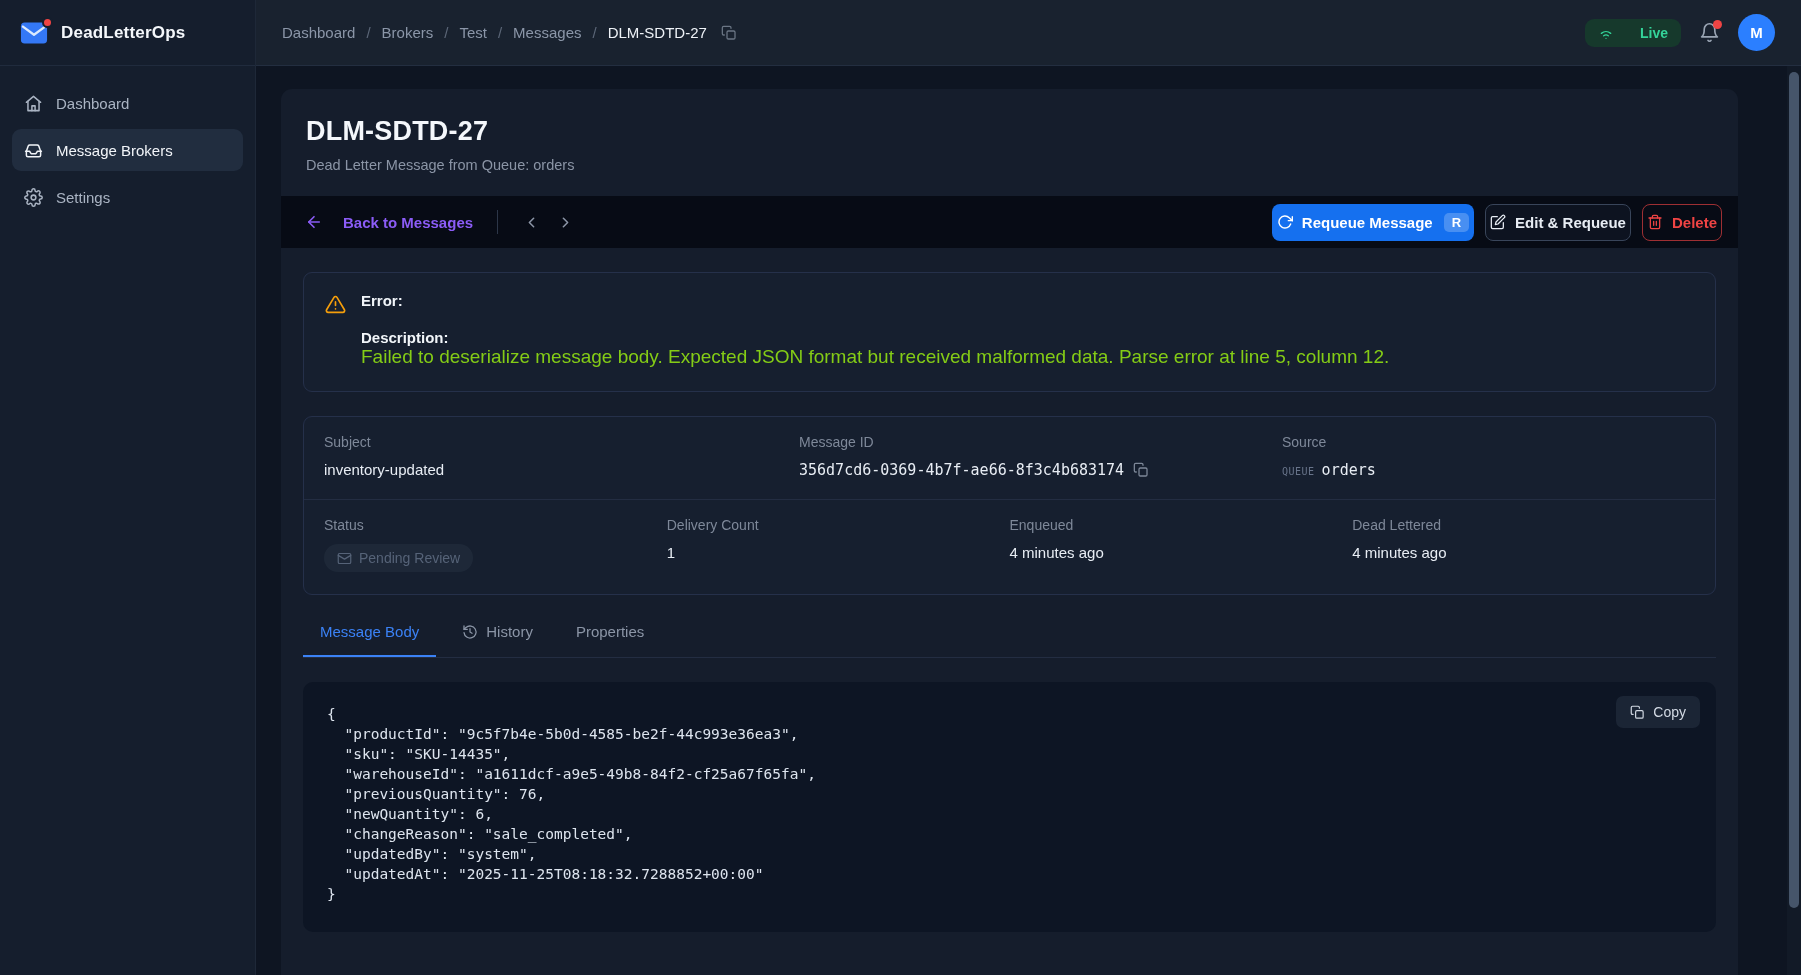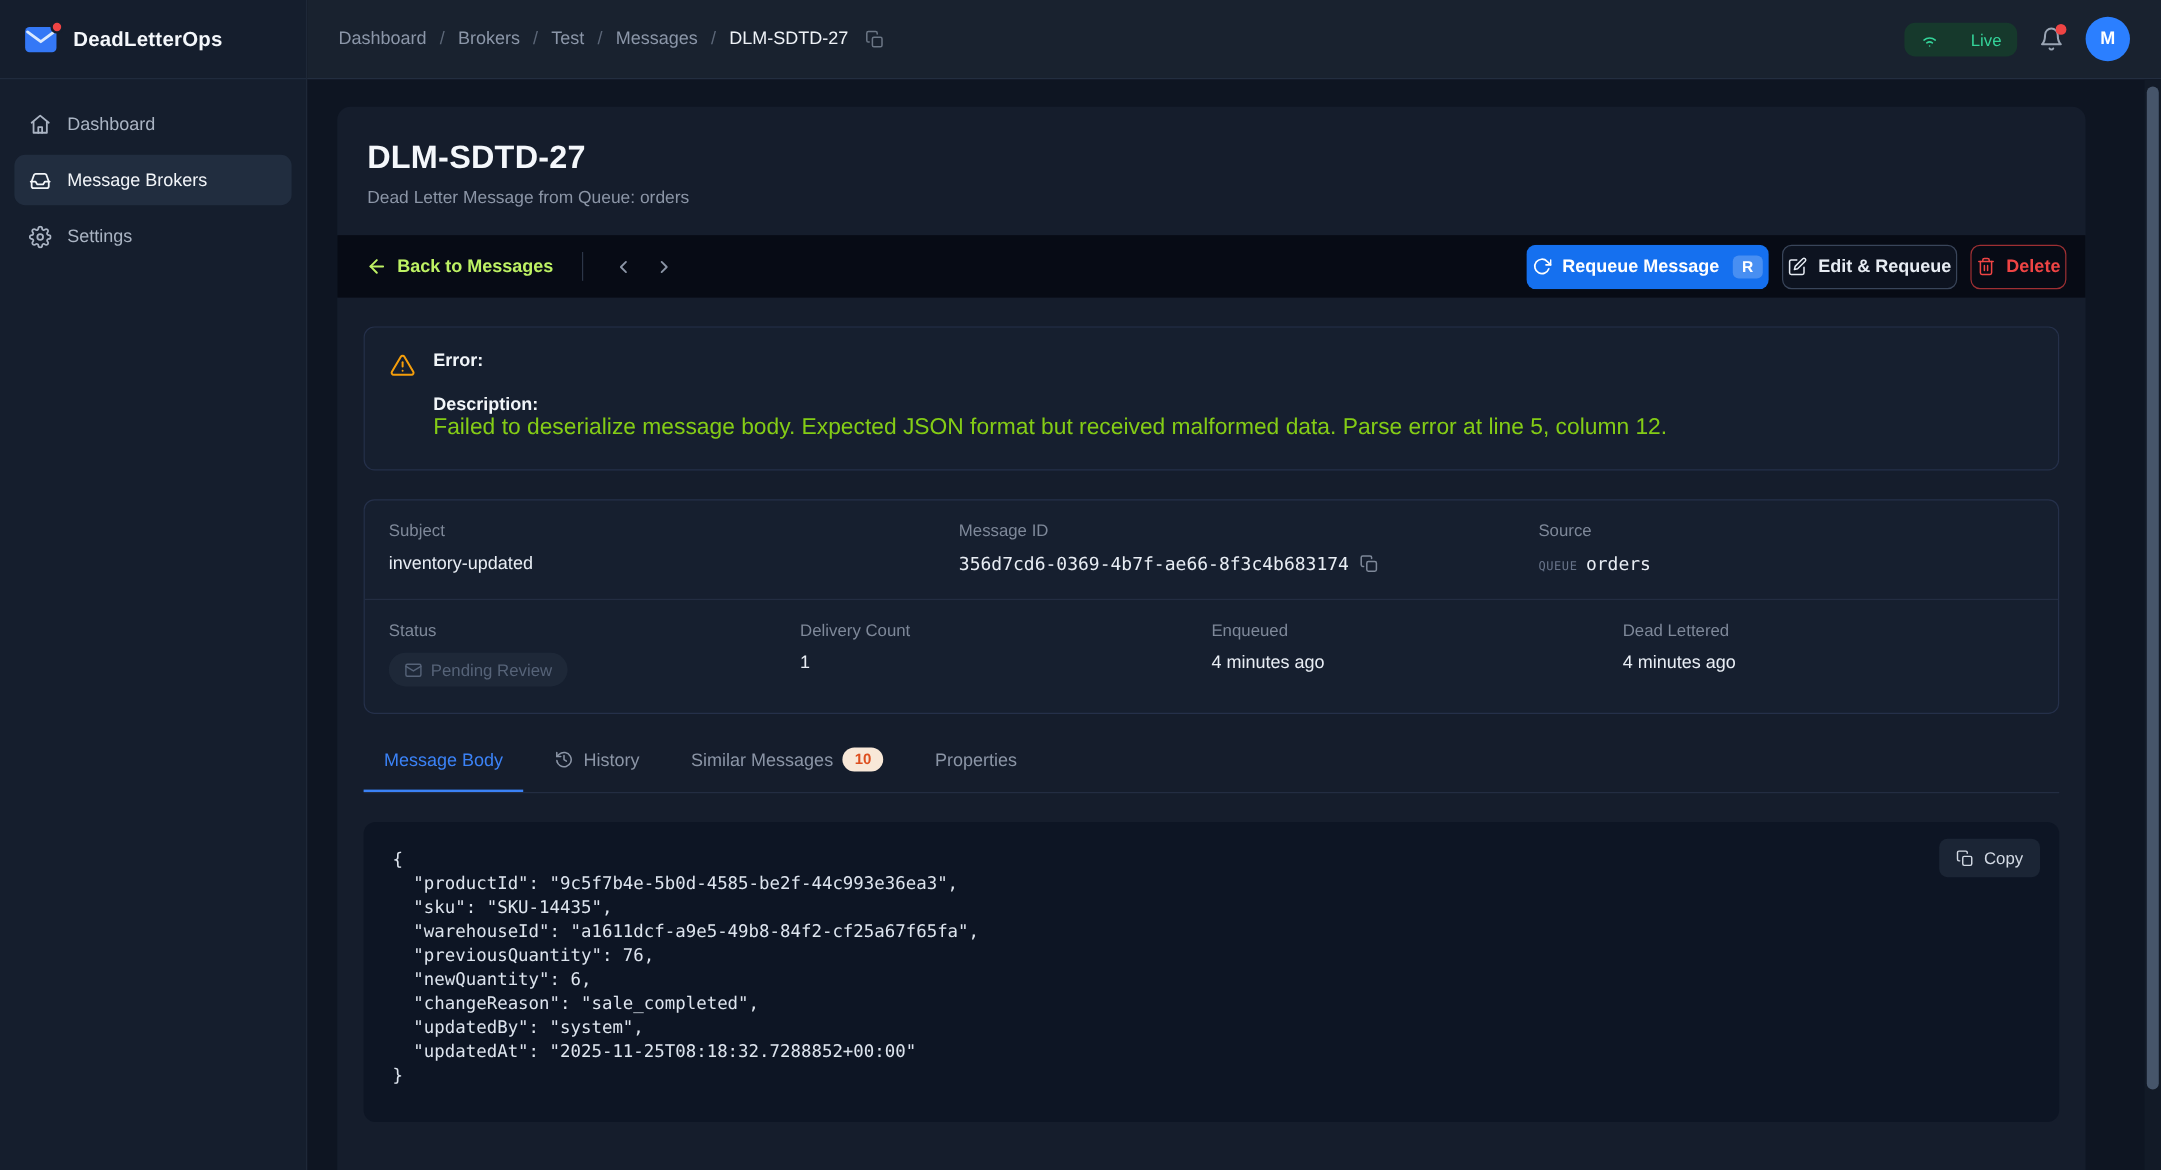--- a/index.html
+++ b/index.html
@@ -62,21 +62,21 @@
   .breadcrumb { display:flex; align-items:center; gap:11px; font-size:15px; }
   .crumb { color:#8b96a8; cursor:pointer; }
   .crumb-sep { color:#5c6778; }
   .crumb-current { color:#eef2f7; font-weight:500; }
   .crumb-copy { color:#6b7685; margin-left:3px; cursor:pointer; display:flex; }
   .crumb-copy svg { width:16px; height:16px; }
 
   .topbar-right { display:flex; align-items:center; gap:18px; }
   .live-badge {
     display:flex; align-items:center; gap:26px; background:#16392c;
-    color:#34d399; font-size:14px; font-weight:400;
+    color:#34d399; font-size:14px; font-weight:700;
     padding:6px 13px; border-radius:9px;
   }
   .live-badge svg { width:16px; height:16px; }
   .bell-wrap { position:relative; color:#9aa5b4; cursor:pointer; display:flex; }
   .bell-wrap svg { width:21px; height:21px; }
   .bell-dot {
     position:absolute; top:-2px; right:-2px; width:9px; height:9px;
     background:#ef4444; border-radius:50%;
   }
   .avatar {
@@ -94,21 +94,21 @@
   .card-header { padding:27px 25px 23px; }
   .page-title { font-size:27px; font-weight:700; color:#f4f7fb; letter-spacing:.2px; }
   .page-subtitle { font-size:14.5px; color:#8b95a6; margin-top:10px; }
 
   .action-bar {
     background:#070b15; height:52px; display:flex; align-items:center;
     justify-content:space-between; padding:0 16px;
   }
   .ab-left { display:flex; align-items:center; }
   .back-btn {
-    display:flex; align-items:center; gap:8px; color:#bef264;
+    display:flex; align-items:center; gap:20px; color:#8b5cf6;
     font-size:15px; font-weight:700; cursor:pointer; background:none; border:none;
     font-family:inherit; padding:6px 8px;
   }
   .back-btn svg { width:18px; height:18px; }
   .ab-divider { width:1px; height:24px; background:#2c3648; margin:0 16px; }
   .chev-btn {
     width:34px; height:34px; display:flex; align-items:center; justify-content:center;
     background:none; border:none; color:#8b95a6; cursor:pointer; border-radius:7px;
   }
   .chev-btn svg { width:17px; height:17px; }
@@ -447,24 +447,20 @@
           </button>
           <button class="tab">
             <span style="display:flex">
               <svg viewBox="0 0 24 24" fill="none" stroke="currentColor" stroke-width="1.9" stroke-linecap="round" stroke-linejoin="round">
                   <path d="M3 3v5h5"></path>
                   <path d="M3.05 13A9 9 0 1 0 6 5.3L3 8"></path>
                   <path d="M12 7v5l3 2"></path>
                 </svg>
             </span>
             <span>History</span>
-          </button>
-          <button class="tab">
-            <span>Similar Messages</span>
-            <span class="tab-badge">10</span>
           </button>
           <button class="tab">
             <span>Properties</span>
           </button>
         </div>
 
         <section class="code-panel">
           <button class="copy-btn">
             <span style="display:flex">
               <svg viewBox="0 0 24 24" fill="none" stroke="currentColor" stroke-width="1.9" stroke-linecap="round" stroke-linejoin="round">

